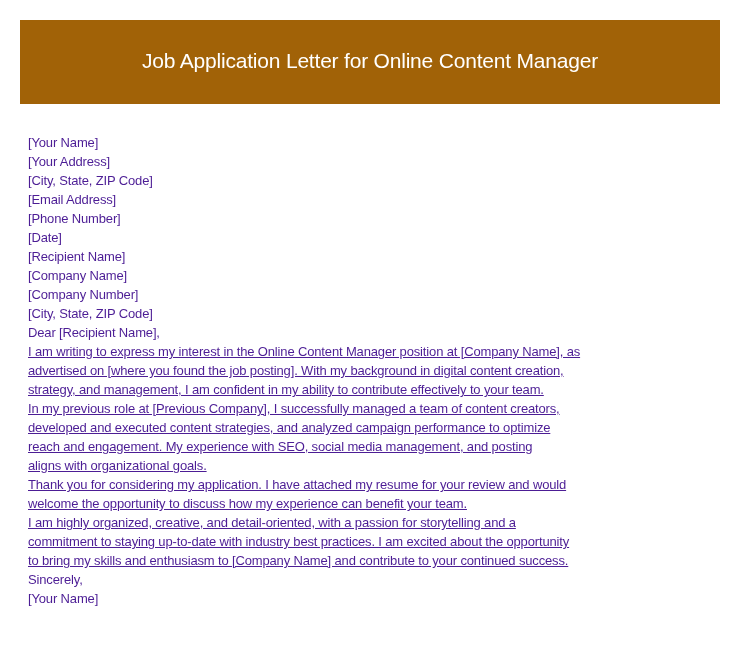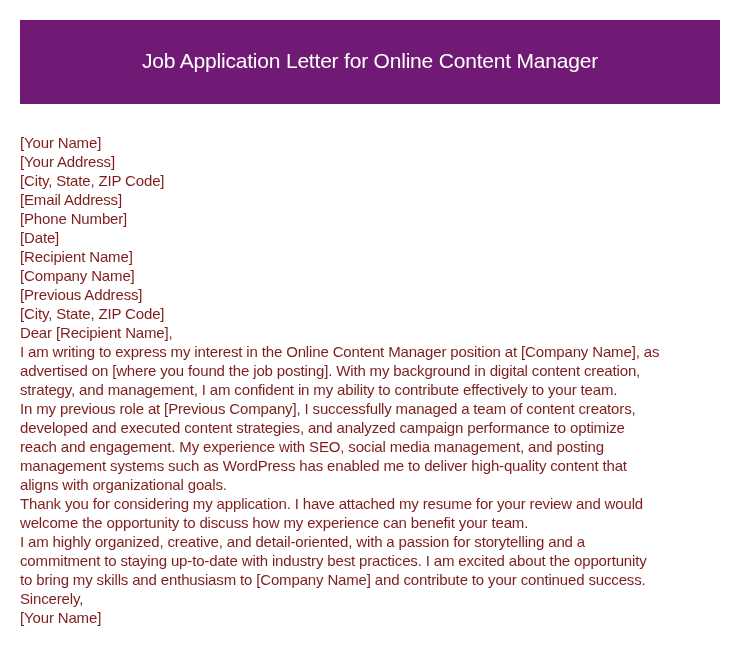--- a/index.html
+++ b/index.html
@@ -13,52 +13,53 @@
       position: relative;
       overflow: hidden;
       font-family: "Liberation Sans", sans-serif;
     }
     .header {
       position: absolute;
       left: 20px;
       top: 20px;
       width: 700px;
       height: 84px;
-      background: #701a75;
+      background: #a16207;
       display: flex;
       align-items: center;
       justify-content: center;
     }
     .header-title {
       color: #ffffff;
       font-family: "Liberation Sans", sans-serif;
       font-size: 21px;
       letter-spacing: -0.2px;
       margin: 0;
       font-weight: normal;
       position: relative;
       top: -1px;
     }
     .letter {
       position: absolute;
-      left: 20px;
+      left: 28px;
       top: 133px;
       width: 705px;
-      color: #7f1d1d;
+      color: #4c1d95;
       font-family: "Liberation Sans", sans-serif;
-      font-size: 15px;
+      font-size: 13px;
       line-height: 19px;
       letter-spacing: -0.15px;
     }
     .line {
       display: block;
       white-space: nowrap;
     }
     .para {
       display: block;
+      text-decoration: underline;
     }
   </style>
 </head>
 <body>
 
 <div class="header">
   <h1 class="header-title">Job Application Letter for Online Content Manager</h1>
 </div>
 
 <div class="letter">
@@ -66,36 +67,35 @@
     <span class="line">[Your Name]</span>
     <span class="line">[Your Address]</span>
     <span class="line">[City, State, ZIP Code]</span>
     <span class="line">[Email Address]</span>
     <span class="line">[Phone Number]</span>
   </div>
   <span class="line">[Date]</span>
   <div>
     <span class="line">[Recipient Name]</span>
     <span class="line">[Company Name]</span>
-    <span class="line">[Previous Address]</span>
+    <span class="line">[Company Number]</span>
     <span class="line">[City, State, ZIP Code]</span>
   </div>
   <span class="line">Dear [Recipient Name],</span>
 
   <div class="para">
     <span class="line">I am writing to express my interest in the Online Content Manager position at [Company Name], as</span>
     <span class="line">advertised on [where you found the job posting]. With my background in digital content creation,</span>
     <span class="line">strategy, and management, I am confident in my ability to contribute effectively to your team.</span>
   </div>
 
   <div class="para">
     <span class="line">In my previous role at [Previous Company], I successfully managed a team of content creators,</span>
     <span class="line">developed and executed content strategies, and analyzed campaign performance to optimize</span>
     <span class="line">reach and engagement. My experience with SEO, social media management, and posting</span>
-    <span class="line">management systems such as WordPress has enabled me to deliver high-quality content that</span>
     <span class="line">aligns with organizational goals.</span>
   </div>
 
   <div class="para">
     <span class="line">Thank you for considering my application. I have attached my resume for your review and would</span>
     <span class="line">welcome the opportunity to discuss how my experience can benefit your team.</span>
   </div>
 
   <div class="para">
     <span class="line">I am highly organized, creative, and detail-oriented, with a passion for storytelling and a</span>

